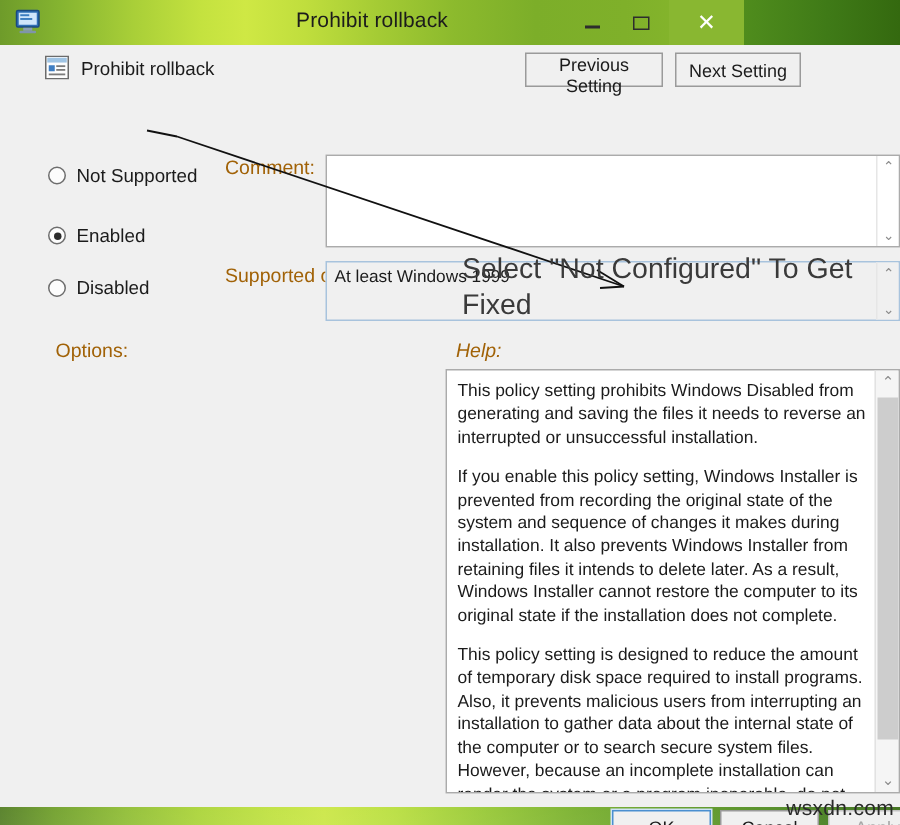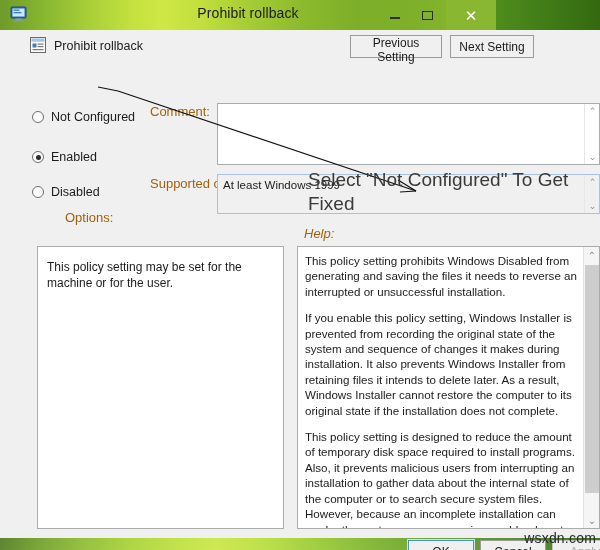--- a/index.html
+++ b/index.html
@@ -134,21 +134,21 @@
     border-radius: 50%; background: #2b2b2b;
   }
 
   
   .field-label {
     position: absolute;
     font-size: 13px; color: #a16207;
   }
   #label-comment  { left: 126px; top: 74px; }
   #label-supported{ left: 126px; top: 146px; }
-  #label-options  { left: 13px;  top: 180px; margin-left: 28px; }
+  #label-options  { left: 13px;  top: 196px; }
   #label-help     { left: 280px; top: 196px; font-style: italic; }
 
   
   #comment-box {
     position: absolute; left: 193px; top: 73px;
     width: 383px; height: 62px;
     background: #ffffff;
     border: 1px solid #ababab;
   }
   
@@ -309,21 +309,21 @@
             </svg>
           </span>
           <div id="header-title">Prohibit rollback</div>
 
           <button class="navbtn" id="btn-next">Next Setting</button>
           <button class="navbtn" id="btn-prev">Previous Setting</button>
         </div>
 
         <label class="radio-row" id="radio-notconfigured">
           <span class="radio-dot"></span>
-          <span>Not Configured</span>
+          <span>Not Supported</span>
         </label>
         <label class="radio-row" id="radio-enabled">
           <span class="radio-dot checked"></span>
           <span>Enabled</span>
         </label>
         <label class="radio-row" id="radio-disabled">
           <span class="radio-dot"></span>
           <span>Disabled</span>
         </label>
 
@@ -340,23 +340,20 @@
         </div>
 
         <div id="supported-box">
           <div id="supported-text">At least Windows 1999</div>
           <div class="mini-sb grey">
             <span class="sb-arrow up">⌃</span>
             <span class="sb-arrow dn">⌄</span>
           </div>
         </div>
 
-        <div id="options-panel">
-          <div id="options-text">This policy setting may be set for the machine or for the user.</div>
-        </div>
 
         <div id="help-panel">
           <div id="help-text">
             <p>This policy setting prohibits Windows Disabled from generating and saving the files it needs to reverse an interrupted or unsuccessful installation.</p>
             <p>If you enable this policy setting, Windows Installer is prevented from recording the original state of the system and sequence of changes it makes during installation. It also prevents Windows Installer from retaining files it intends to delete later. As a result, Windows Installer cannot restore the computer to its original state if the installation does not complete.</p>
             <p>This policy setting is designed to reduce the amount of temporary disk space required to install programs. Also, it prevents malicious users from interrupting an installation to gather data about the internal state of the computer or to search secure system files. However, because an incomplete installation can render the system or a program inoperable, do not use this policy setting unless it is essential.</p>
 
           </div>
           <div id="help-sb">
             <span class="sb-arrow up">⌃</span>

